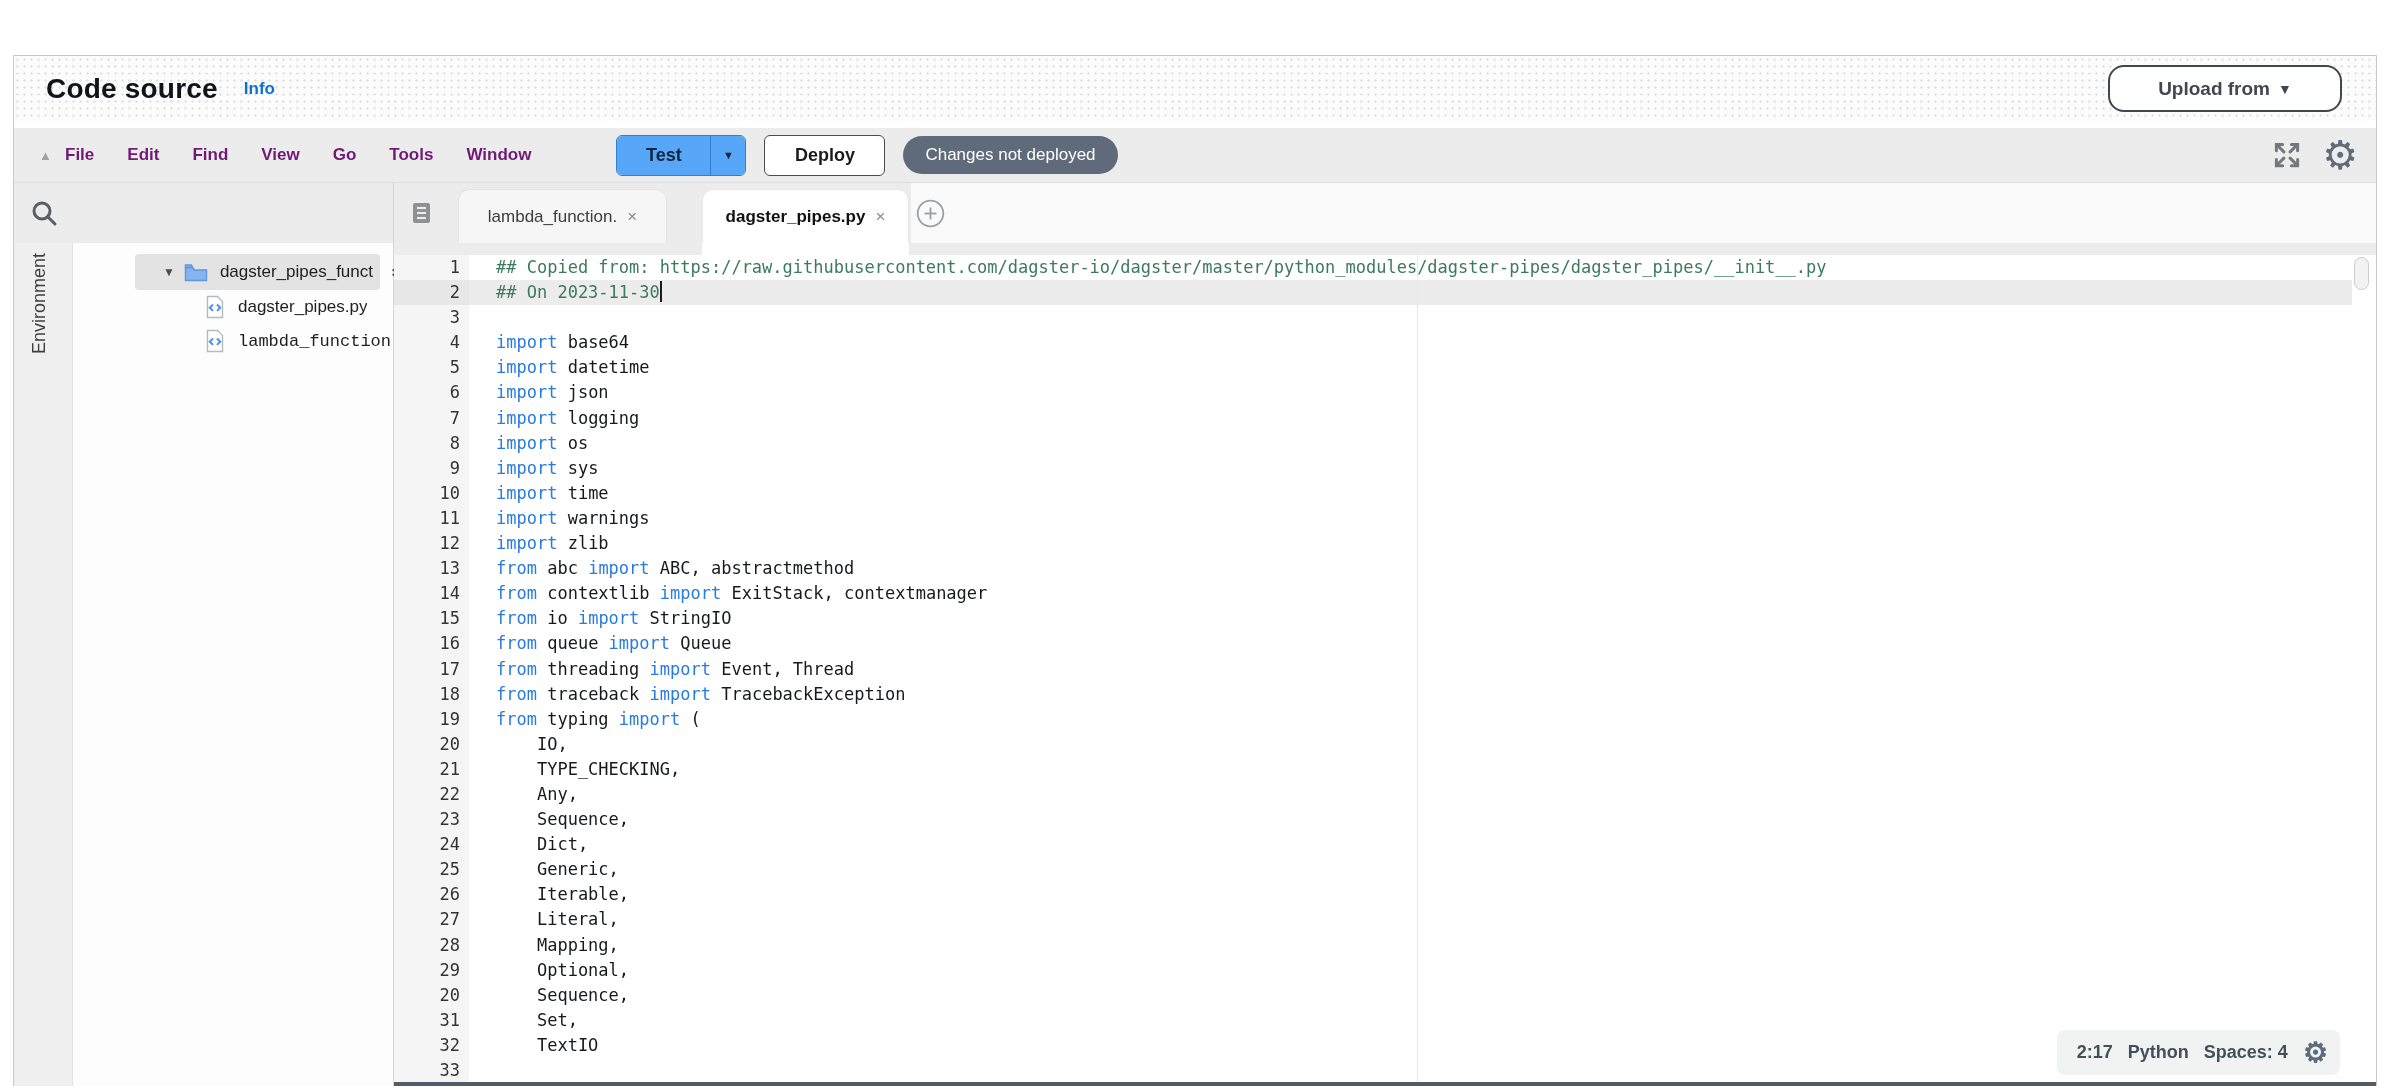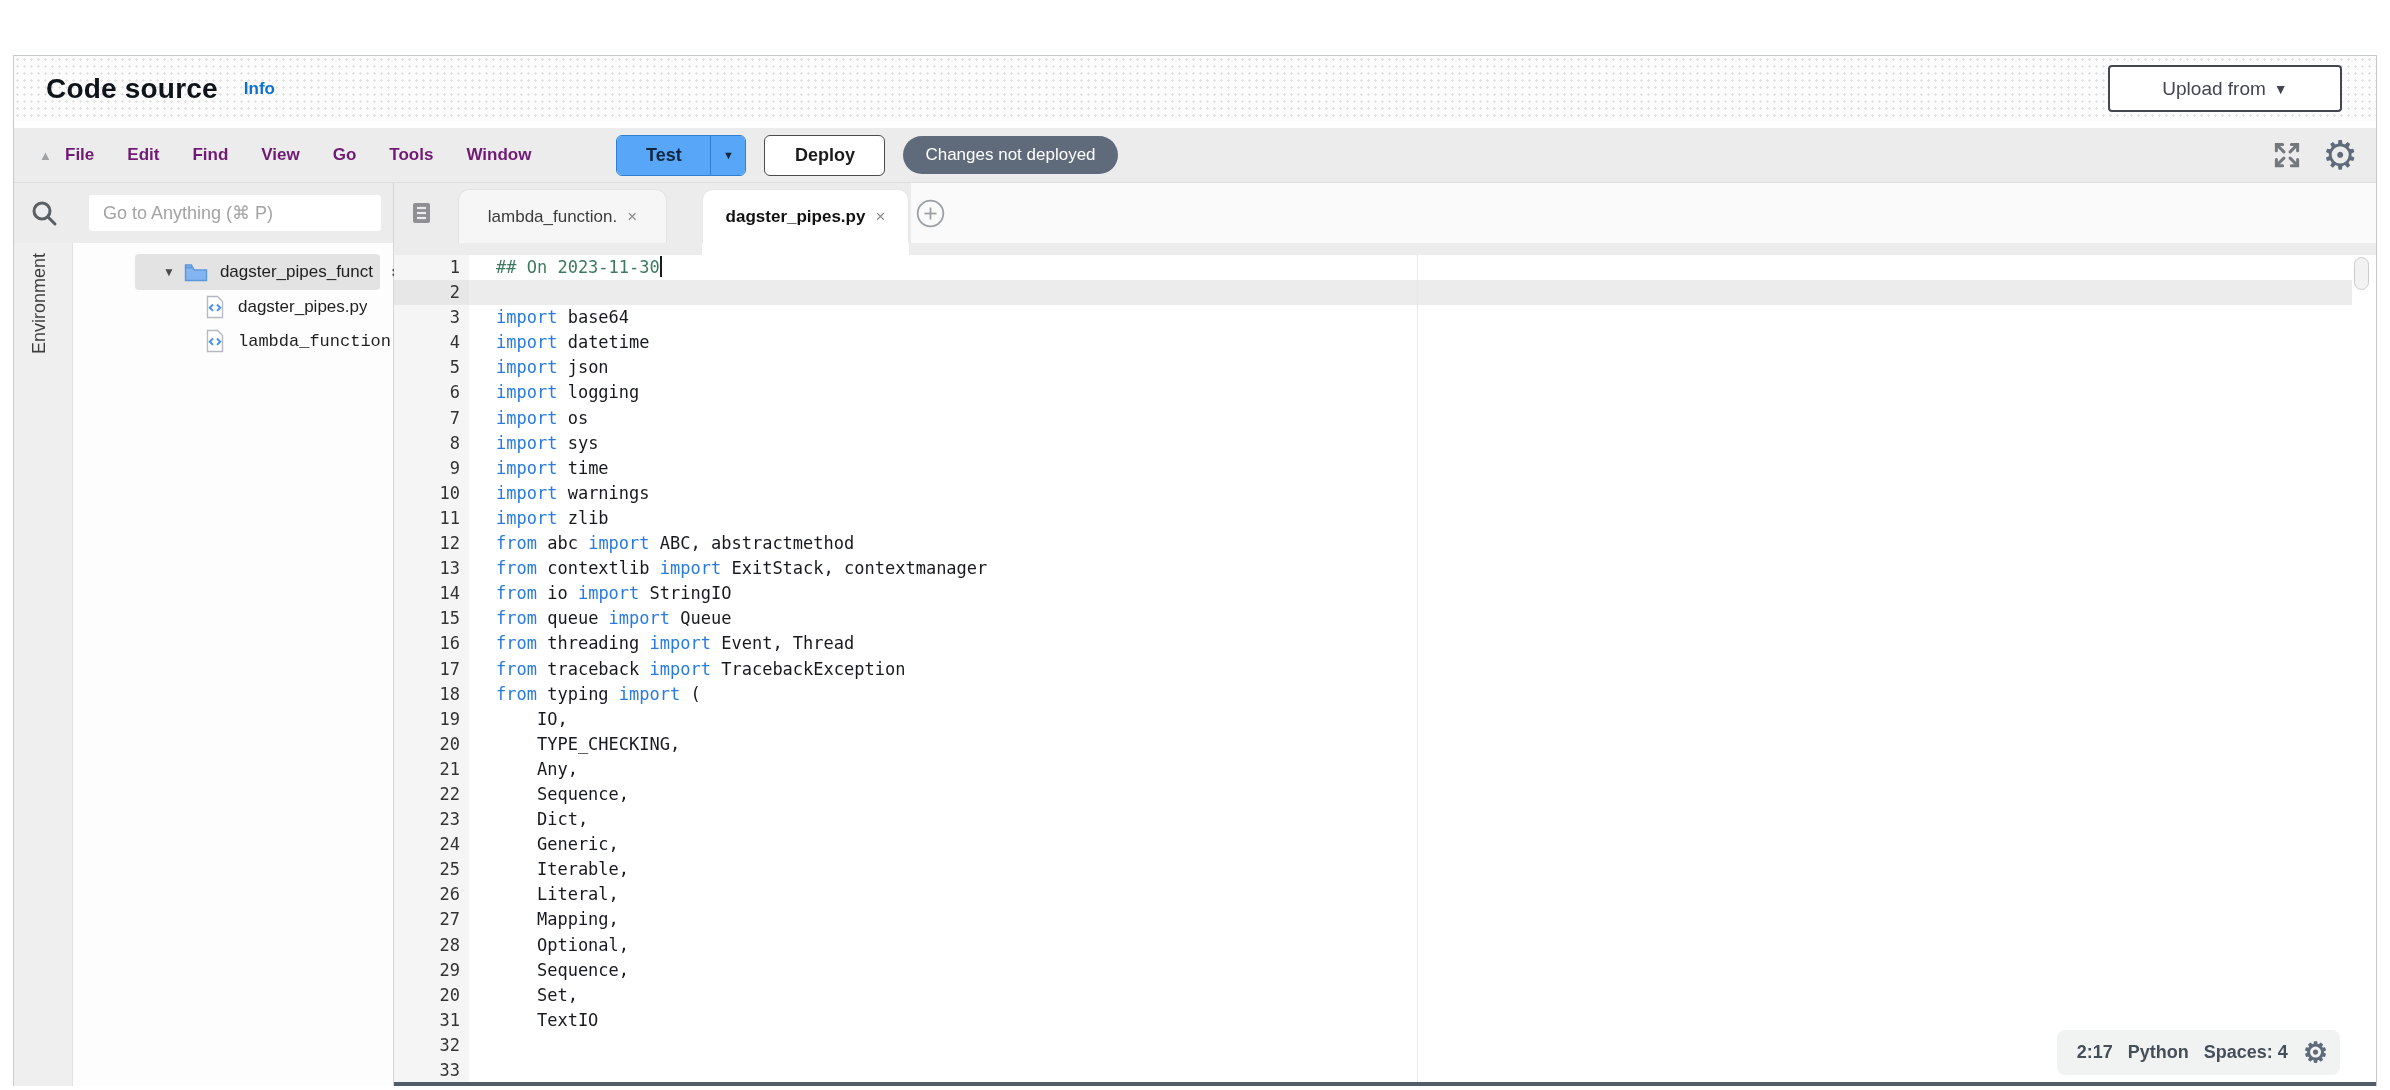--- a/index.html
+++ b/index.html
@@ -10,22 +10,22 @@
           background:#fff; border:1px solid #c6c9cd; border-bottom:none;
           display:flex; flex-direction:column; }
 
   
   .card-header { height:65px; background:#fcfcfc;
       background-image:radial-gradient(circle, #e3e3e3 1px, transparent 1.3px);
       background-size:7px 7px; display:flex; align-items:center; padding:0 34px 0 32px; }
   .title { font-size:28px; font-weight:bold; color:#0f141a; letter-spacing:.2px; }
   .info-link { font-size:17px; font-weight:bold; color:#0972d3; margin-left:26px; cursor:pointer; }
   .upload-btn { margin-left:auto; width:234px; height:47px; border:2px solid #424650;
-      border-radius:4px; background:#fff; display:flex; align-items:center; justify-content:center;
-      gap:8px; font-size:19px; font-weight:normal; color:#424650; cursor:pointer; }
+      border-radius:16px; background:#fff; display:flex; align-items:center; justify-content:center;
+      gap:8px; font-size:19px; font-weight:bold; color:#424650; cursor:pointer; }
   .upload-caret { font-size:14px; color:#424650; }
   .header-gap { height:7px; background:#fff; }
 
   
   .menubar { height:55px; background:#ececec; border-bottom:1px solid #dedede;
       display:flex; align-items:center; padding:0 18px 0 25px; }
   .collapse-icon { color:#a0a3a6; font-size:13px; width:26px; cursor:pointer; }
   .menu-item { font-size:17px; color:#701a75; margin-right:33px; cursor:pointer;font-weight:bold; }
   .test-btn { margin-left:52px; display:flex; height:41px; border:1px solid #2f7fd1;
       border-radius:6px; overflow:hidden; cursor:pointer; }
@@ -150,21 +150,20 @@
     </div>
 
     <div class="main">
 
       <div class="sidebar">
         <div class="side-top">
           <svg class="search-icon" width="30" height="30" viewBox="0 0 30 30">
             <circle cx="13" cy="13" r="8" fill="none" stroke="#5a5f63" stroke-width="3"></circle>
             <line x1="19" y1="19" x2="26" y2="26" stroke="#5a5f63" stroke-width="3" stroke-linecap="round"></line>
           </svg>
-          <input class="search-input" value="" placeholder="Go to Anything (⌘ P)" style="">
         </div>
         <div class="side-body">
           <div class="env-strip">
             <span class="env-label">Environment</span>
           </div>
           <div class="tree">
             <div class="tree-sel"></div>
             <div class="tree-row" style="left:90px; top:12px;">
               <span class="tree-caret">▼</span>
               <svg width="24" height="19" viewBox="0 0 24 19" style="margin-right:12px">
@@ -260,20 +259,21 @@
               <div class="num">26</div>
               <div class="num">27</div>
               <div class="num">28</div>
               <div class="num">29</div>
               <div class="num">20</div>
               <div class="num">31</div>
               <div class="num">32</div>
               <div class="num">33</div>
             </div>
           <div class="code" id="code-lines">
+              <div class="cl"><span class="cm">## Copied from: https://raw.githubusercontent.com/dagster-io/dagster/master/python_modules/dagster-pipes/dagster_pipes/__init__.py</span></div>
               <div class="cl"><span class="cm">## On 2023-11-30</span><span class="caret-cursor"></span></div>
               <div class="cl"></div>
               <div class="cl"><span class="kw">import</span><span> base64</span></div>
               <div class="cl"><span class="kw">import</span><span> datetime</span></div>
               <div class="cl"><span class="kw">import</span><span> json</span></div>
               <div class="cl"><span class="kw">import</span><span> logging</span></div>
               <div class="cl"><span class="kw">import</span><span> os</span></div>
               <div class="cl"><span class="kw">import</span><span> sys</span></div>
               <div class="cl"><span class="kw">import</span><span> time</span></div>
               <div class="cl"><span class="kw">import</span><span> warnings</span></div>

